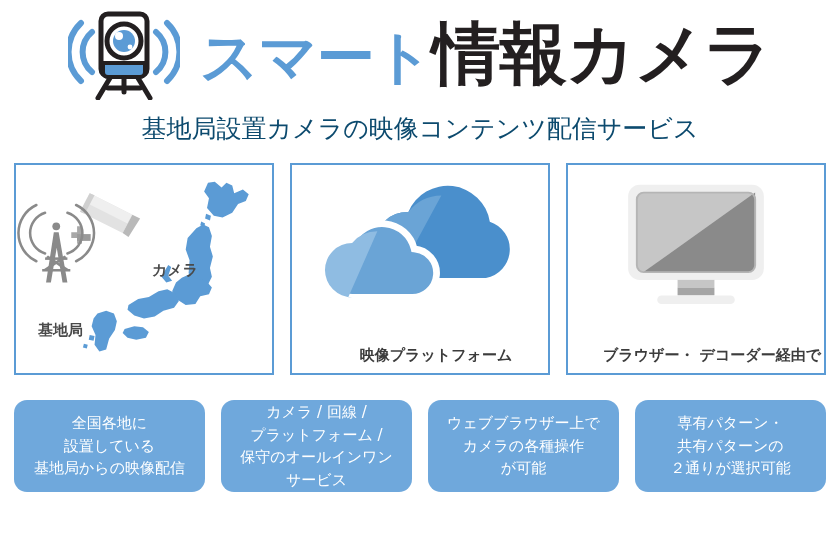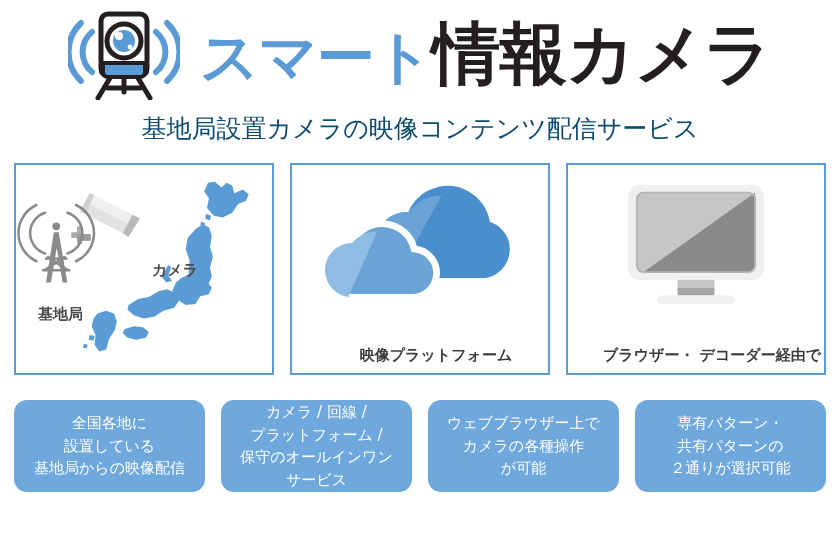--- a/index.html
+++ b/index.html
@@ -114,21 +114,21 @@
     width: 100%;
     height: 100%;
   }
   .art-label {
     position: absolute;
     font-size: 15px;
     font-weight: 700;
     color: #4a4a4a;
     white-space: nowrap;
   }
-  #label-kichikyoku { left: 22px; top: 140px; }
+  #label-kichikyoku { left: 22px; top: 156px; }
   #label-camera { left: 96px; top: 96px; margin-left: 40px; }
 
   
   #bottom-boxes {
     position: absolute;
     left: 14px;
     top: 400px;
     width: 812px;
     height: 92px;
     display: flex;

